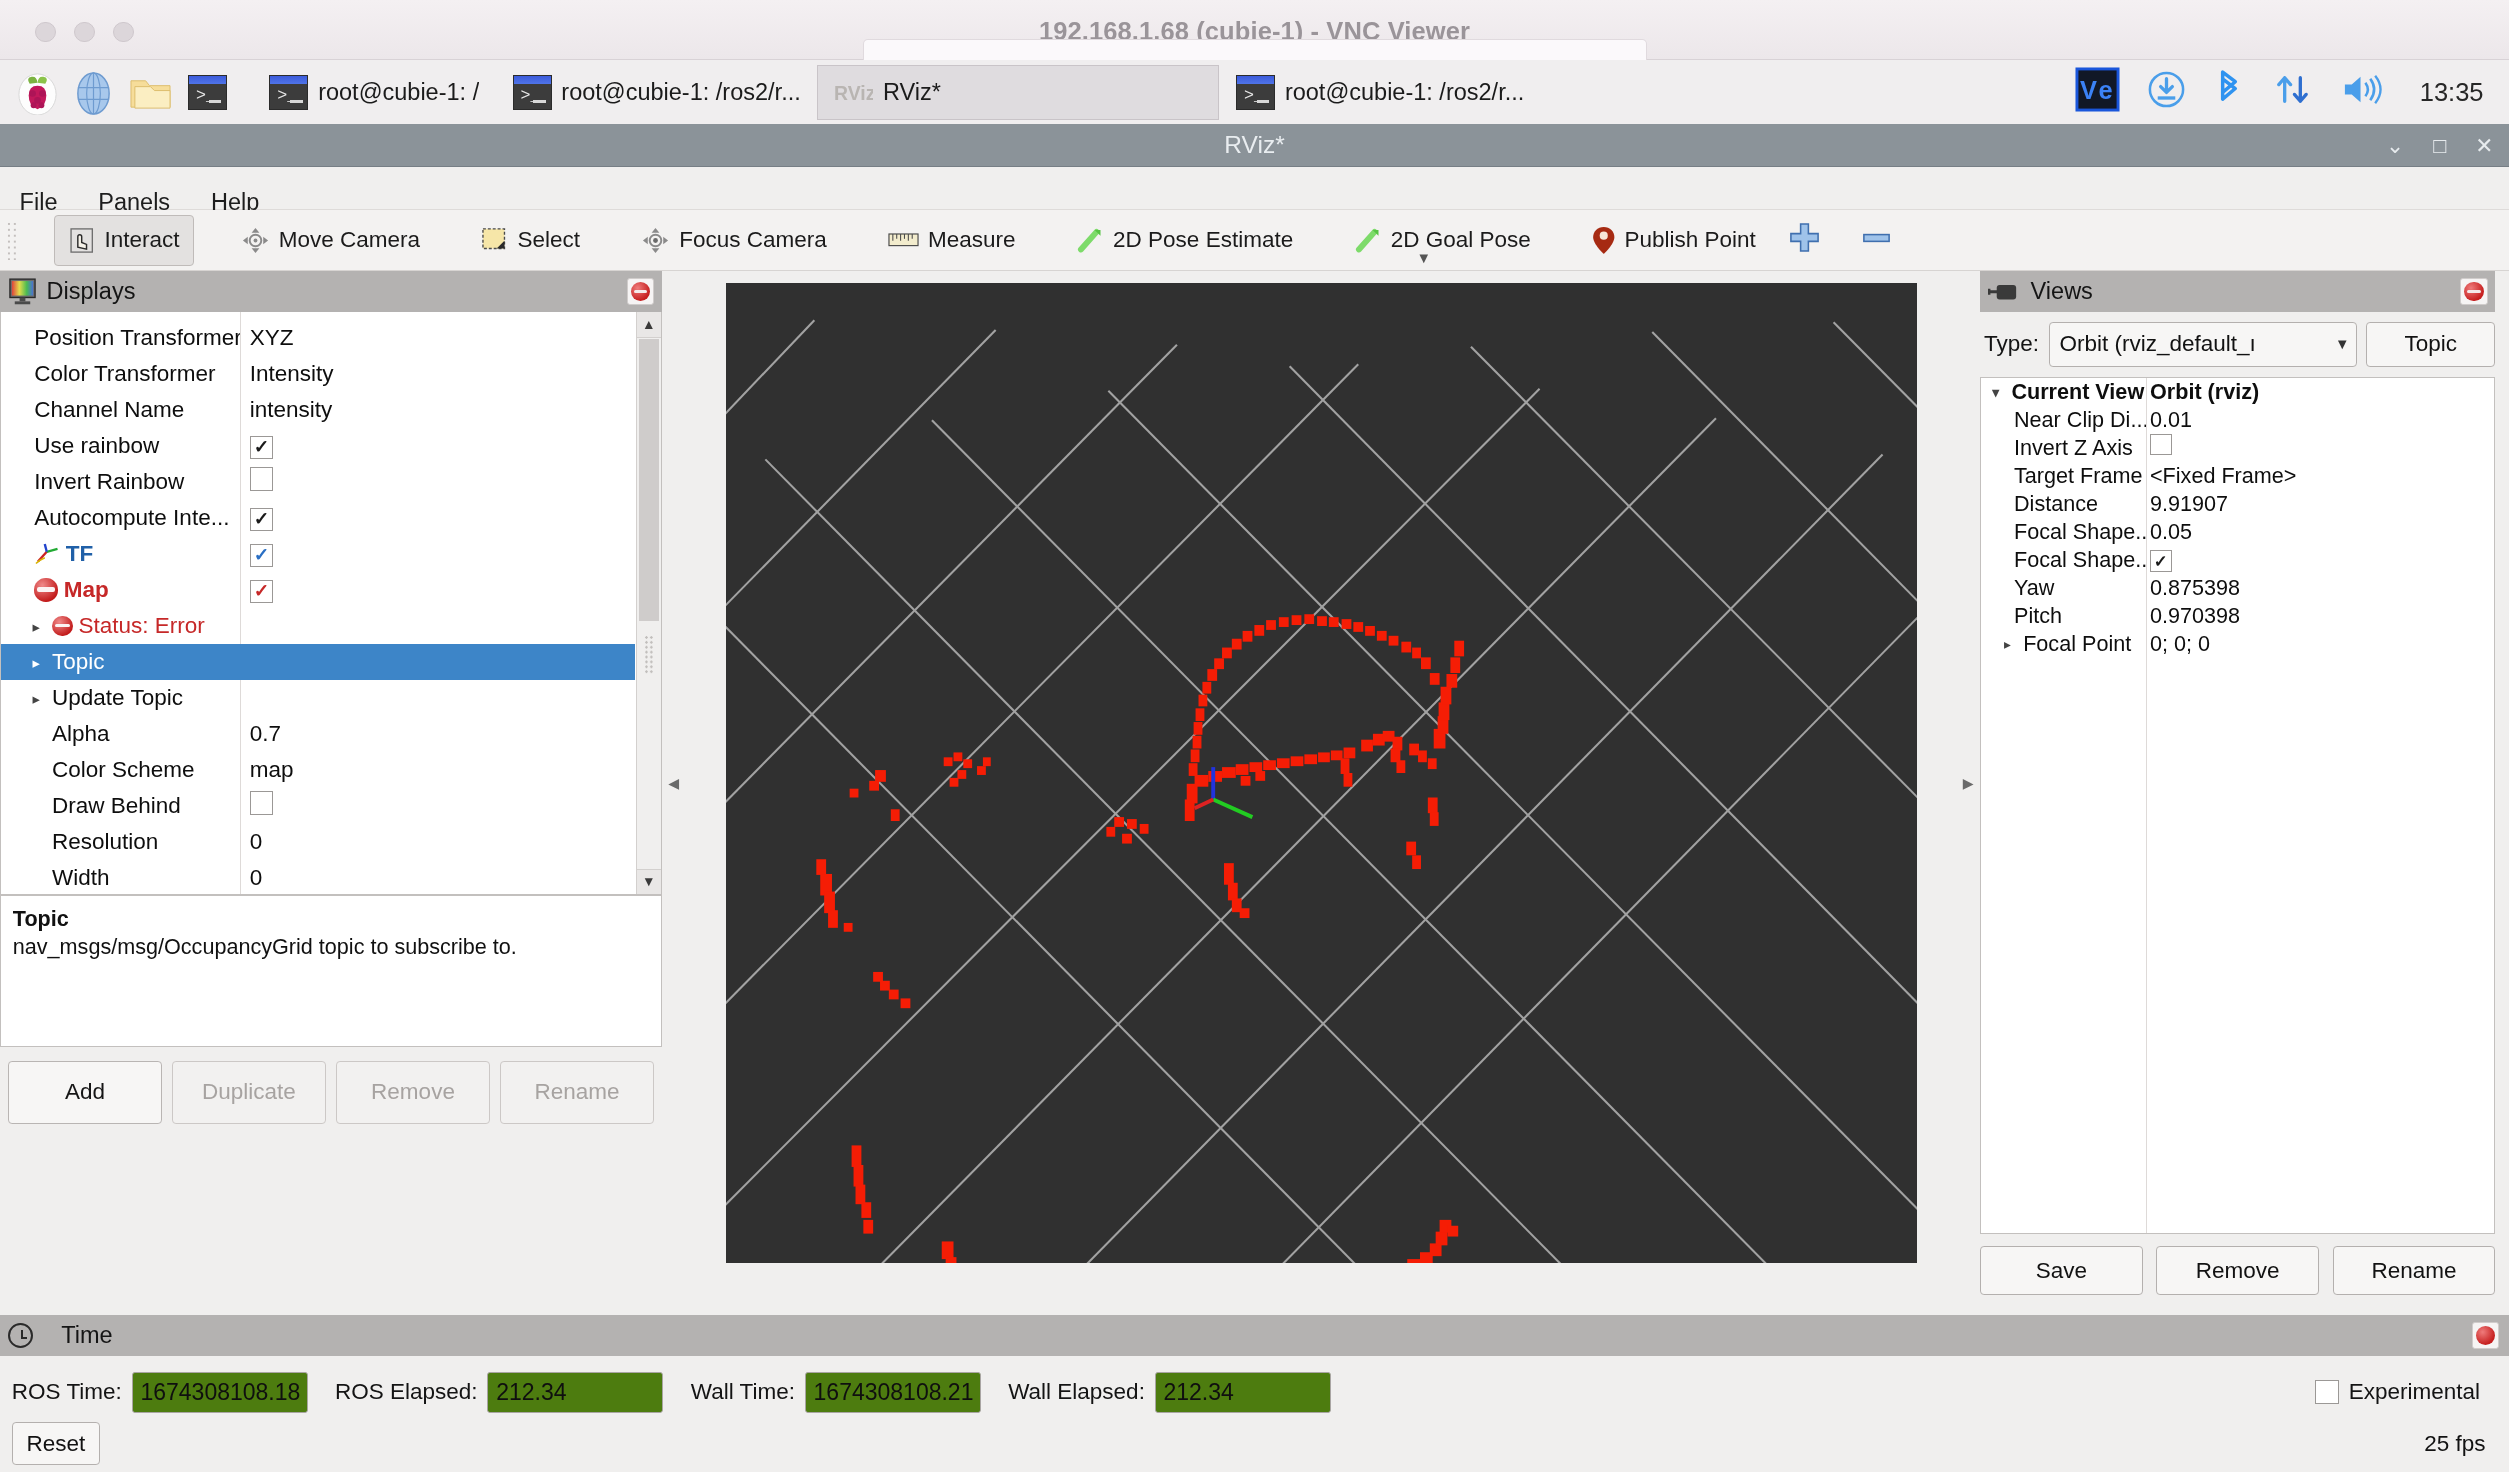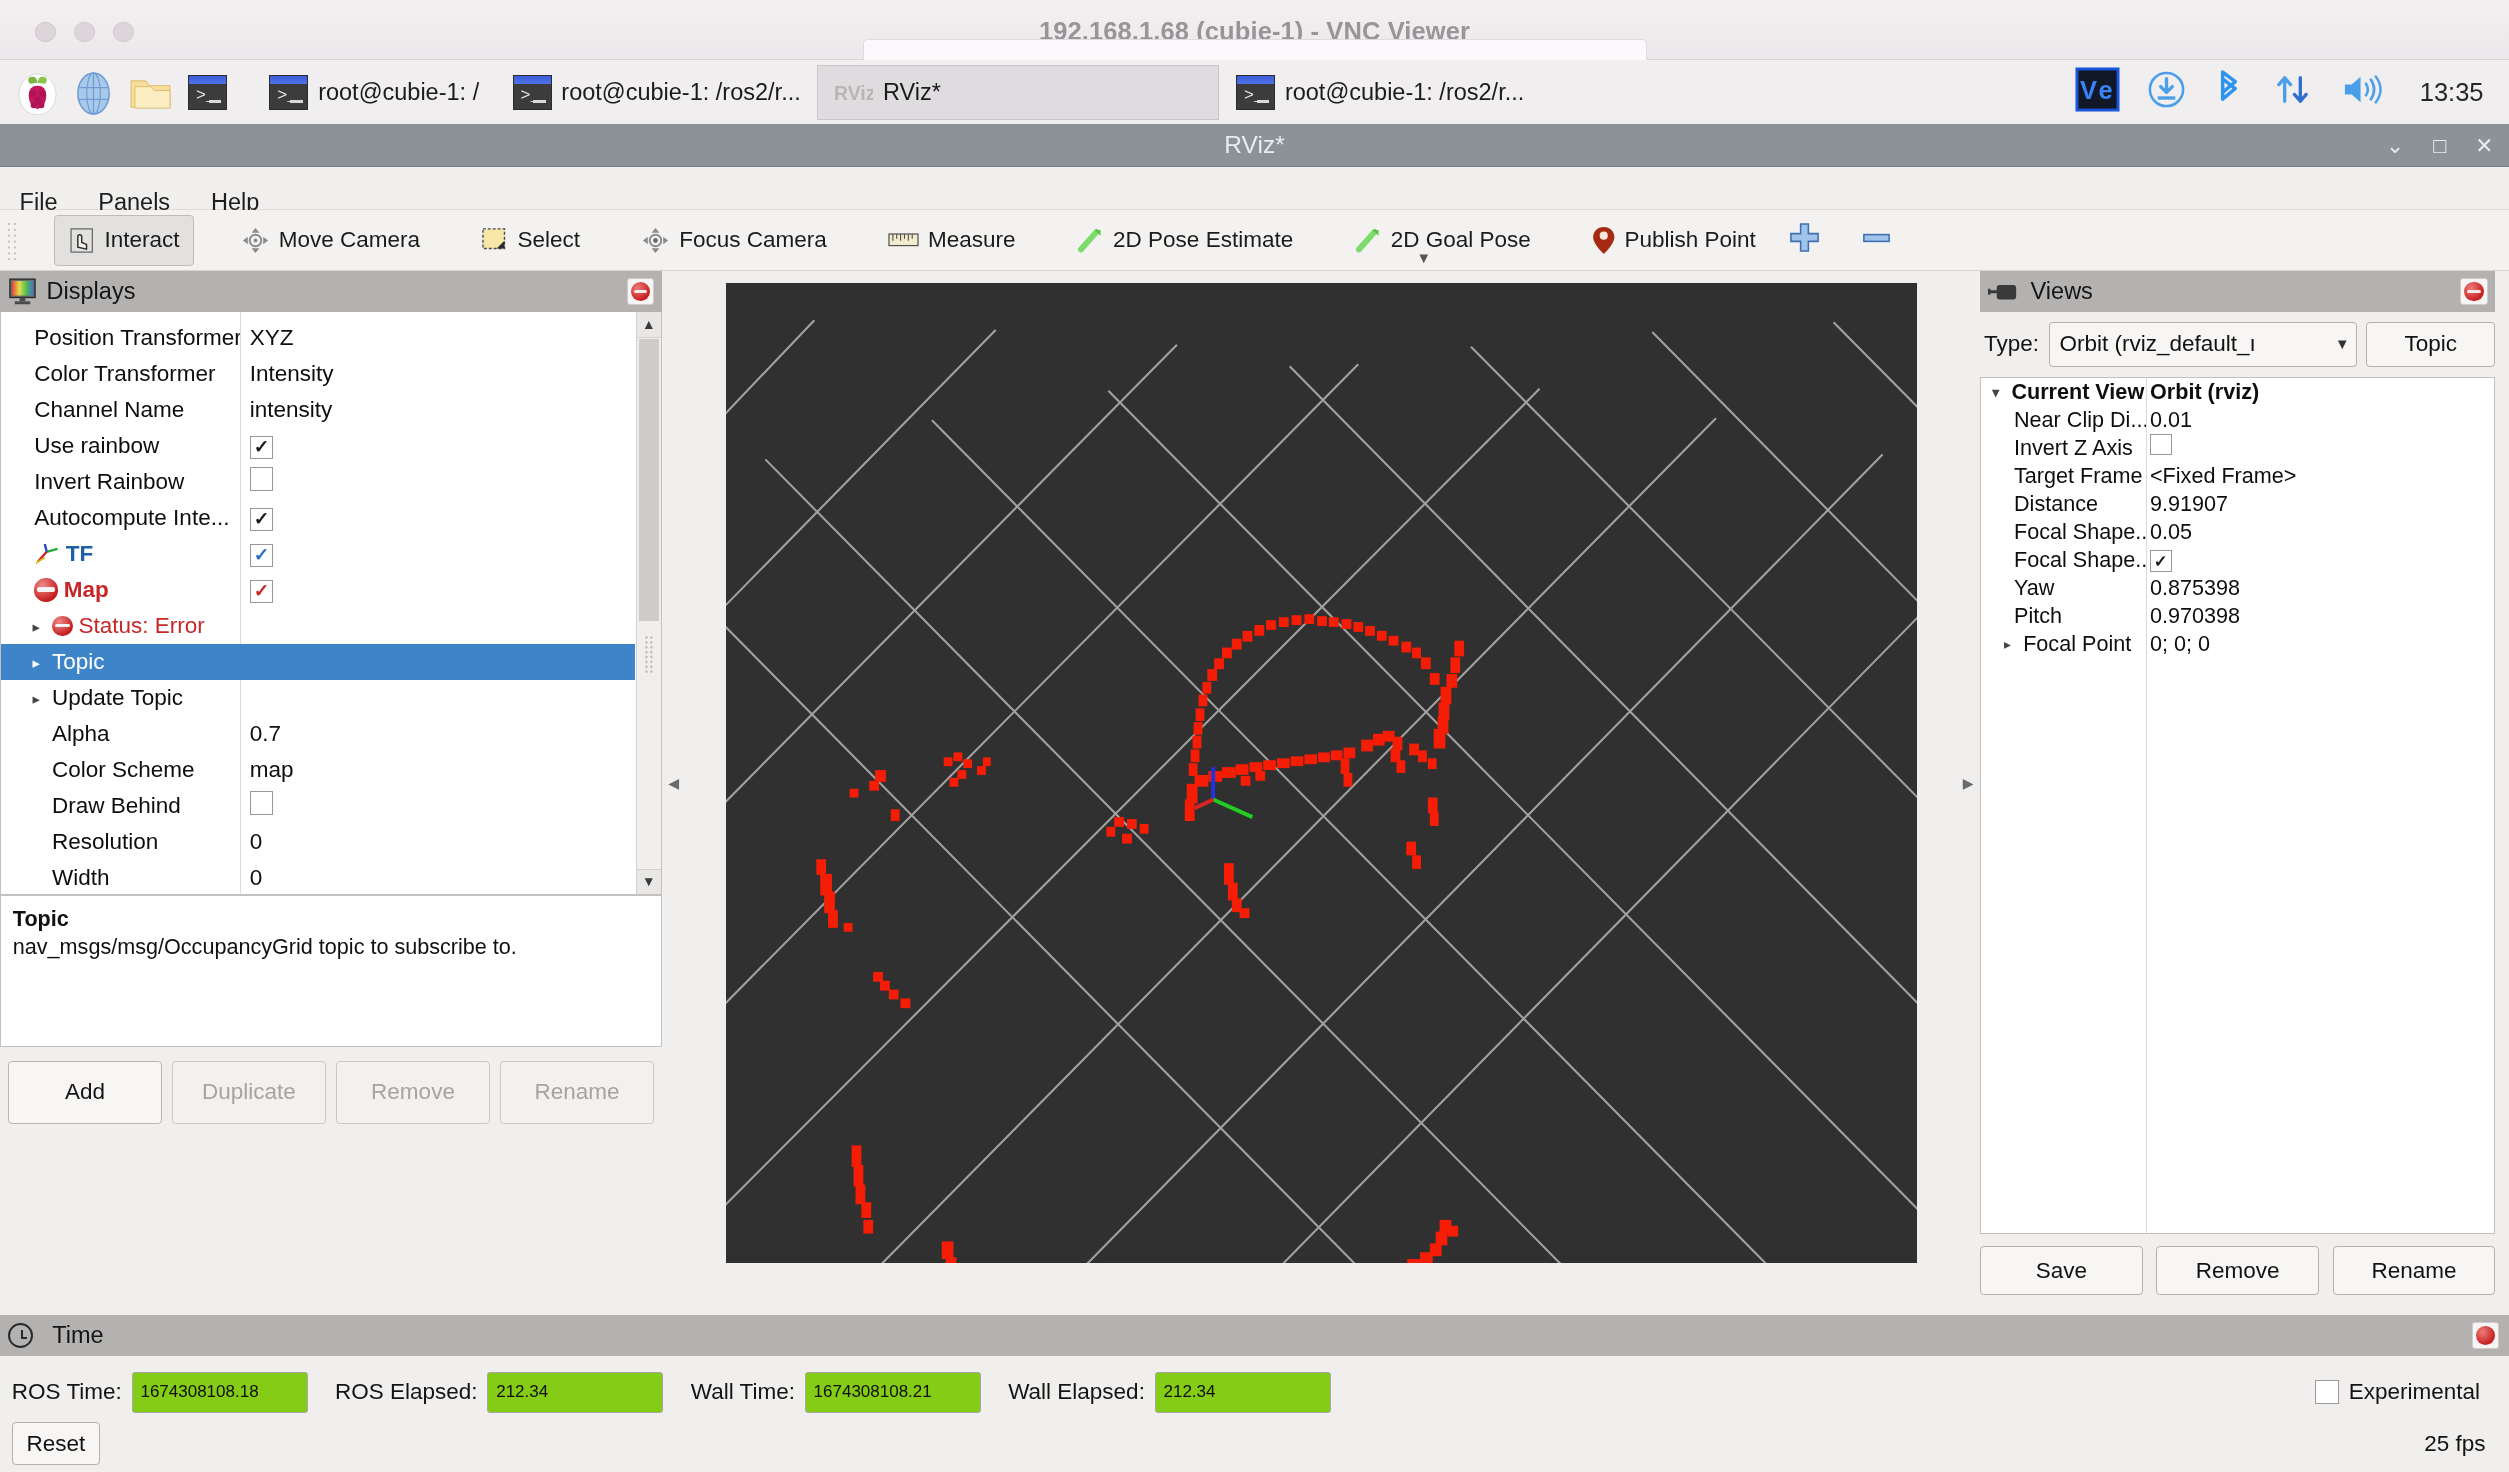--- a/index.html
+++ b/index.html
@@ -193,31 +193,31 @@
   .vindent { padding-left:33px; }
   .vtwist { width:21.6px; flex:0 0 21.6px; text-align:center; font-size:13.7px; color:#444; }
   .cbox-sm { width:21.6px; height:21.6px; border:1px solid #9b9896; background:#fff;
      display:inline-flex; align-items:center; justify-content:center; font-size:16.7px; color:#1a1a1a; font-weight:bold; }
   #views-buttons { display:flex; gap:13.7px; padding:11.8px 0 0 0; }
   .vbbtn { flex:1 1 0; height:49px; background:#f7f6f5; border:1px solid #b4b0ae; border-radius:3.9px;
      font-size:22.5px; color:#121212; display:flex; align-items:center; justify-content:center; }
 
   
   #time-panel { position:absolute; left:0; bottom:0; width:2509px; height:157px; background:#f0efee; }
-  #time-title { height:41px; background:#b4b2b1; display:flex; align-items:center; gap:19px;
+  #time-title { height:41px; background:#b4b2b1; display:flex; align-items:center; gap:28px;
      padding:0 7.8px; position:relative; }
   #time-title .pt-text { font-size:23.5px; color:#151515; }
   .time-close { width:27.4px; height:27.4px; position:absolute; right:9.8px; top:6.9px;
      background:#f6f4f4; border:1px solid #d0cccb; border-radius:2.9px;
      display:flex; align-items:center; justify-content:center; }
   #time-fields { display:flex; align-items:center; padding:15.7px 0 0 11.8px; gap:0; position:relative; }
   .tf-group { display:flex; align-items:center; gap:9.8px; margin-right:27.4px; }
   .tf-label { font-size:22.5px; color:#141414; white-space:nowrap; }
-  .tf-input { height:41px; background:#84cc16; border:1px solid #a9a5a3; border-radius:2.9px;
-     display:flex; align-items:center; padding:0 7.8px; font-size:17px; color:#0f0f0f; }
+  .tf-input { height:41px; background:#4d7c0f; border:1px solid #a9a5a3; border-radius:2.9px;
+     display:flex; align-items:center; padding:0 7.8px; font-size:23px; color:#0f0f0f; }
   .tf-input.w2 { width:176px; }
   #experimental-box { position:absolute; right:29px; display:flex; align-items:center; gap:9.8px; }
   #bottom-row { display:flex; align-items:center; padding:9.8px 0 0 11.8px; position:relative; }
   #reset-btn { height:43px; min-width:78px; background:#f7f6f5; border:1px solid #b4b0ae; border-radius:3.9px;
      font-size:22.5px; color:#121212; display:flex; align-items:center; justify-content:center; padding:0 13.7px; }
   #fps { position:absolute; right:23.5px; font-size:22.5px; color:#121212; }
   .clock-ico { width:25.5px; height:25.5px; border-radius:50%; border:2px solid #2a2a2a; position:relative; }
   .clock-ico::before { content:""; position:absolute; left:10.8px; top:4.9px; width:2px; height:8.8px; background:#2a2a2a; }
   .clock-ico::after { content:""; position:absolute; left:10.8px; top:11.8px; width:6.9px; height:2px; background:#2a2a2a; }
 </style>

